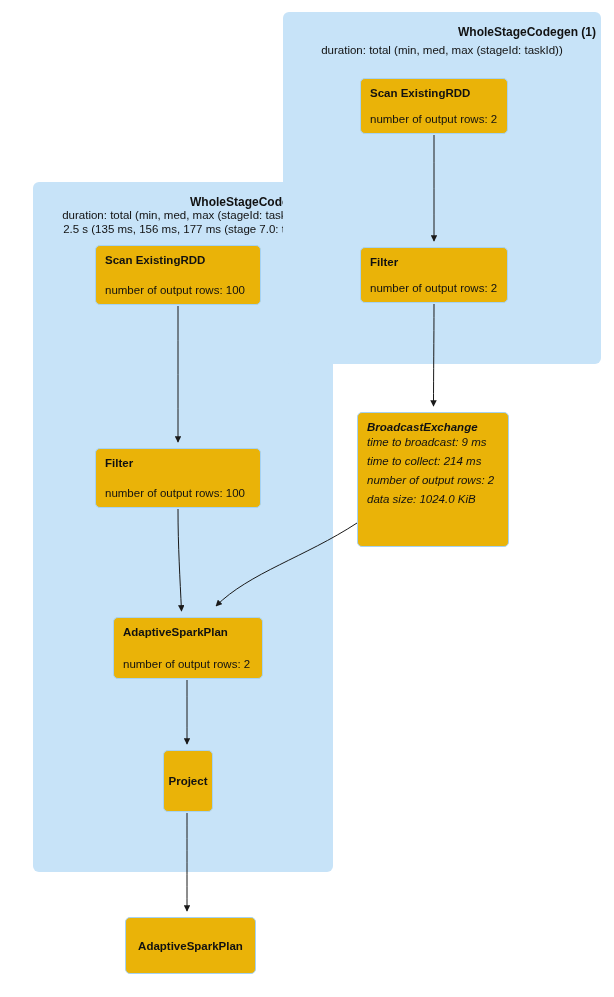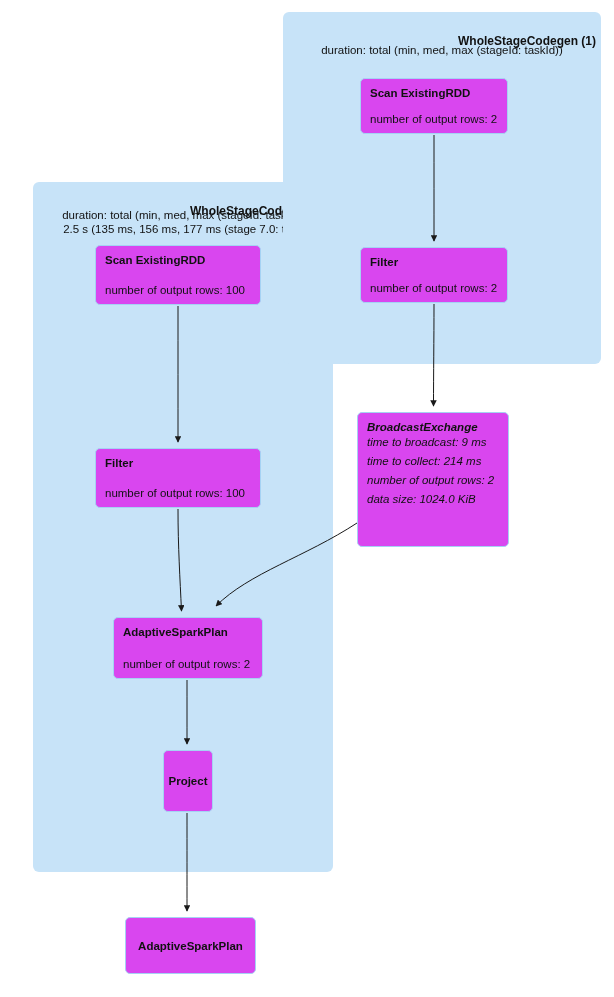--- a/index.html
+++ b/index.html
@@ -15,40 +15,40 @@
   }
 
   
   .cluster {
     position: absolute;
     background: #c7e3f8;
     border-radius: 6px;
   }
   .cluster-title {
     position: absolute;
-    top: 22px;
+    top: 13px;
     right: 5px;
     font-size: 12px;
     font-weight: 700;
     white-space: nowrap;
   }
   .cluster-duration {
     position: absolute;
     left: 0;
     width: 100%;
     text-align: center;
     font-size: 11.5px;
     line-height: 14px;
     white-space: nowrap;
   }
 
   
   .node {
     position: absolute;
-    background: #d946ef;
+    background: #eab308;
     border: 1px solid #a5d2f3;
     border-radius: 5px;
     padding: 8px 9px;
     font-size: 11.5px;
   }
   .node-title {
     font-size: 11.5px;
     font-weight: 700;
     white-space: nowrap;
   }

